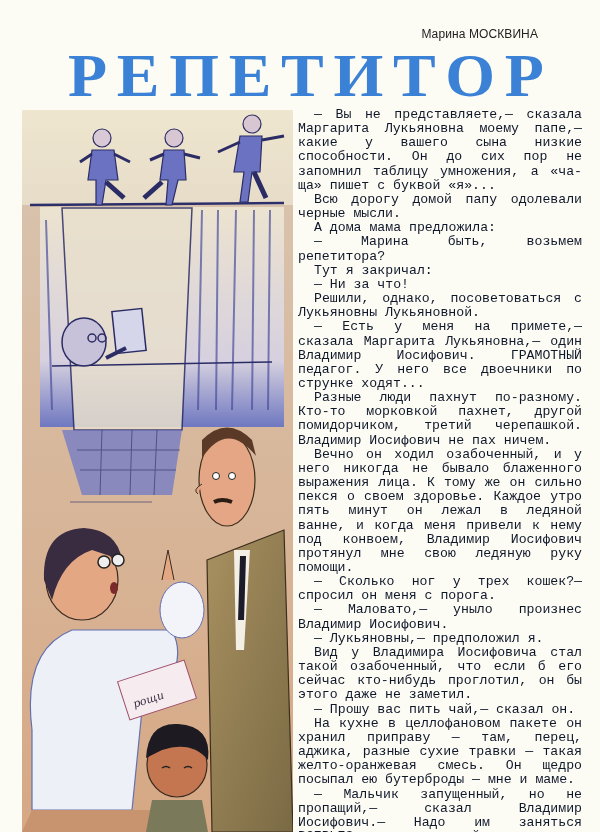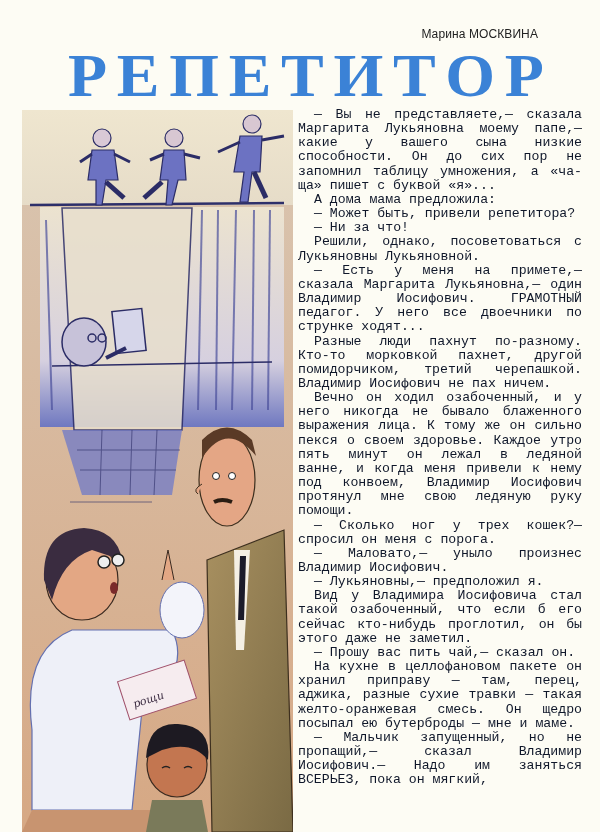--- a/index.html
+++ b/index.html
@@ -161,22 +161,24 @@
       <path d="M130 690 L180 690 L186 722 L124 722 Z" fill="#7a7a5a"></path>
       <ellipse cx="155" cy="655" rx="30" ry="32" fill="#c37650" stroke="#3a2a20" stroke-width="1.2"></ellipse>
       <path d="M124 648 Q126 612 156 614 Q190 616 186 650 Q170 630 140 640 Z" fill="#1d1a22"></path>
       <path d="M140 658 Q144 655 148 658 M162 658 Q166 655 170 658" stroke="#222" stroke-width="1.5" fill="none"></path>
     </g>
   </svg>
 </div>
 
 <div class="column">
   <p>— Вы не представляете,— сказала Маргарита Лукьяновна моему папе,— какие у вашего сына низкие способности. Он до сих пор не запомнил таблицу умножения, а «ча-ща» пишет с буквой «я»...</p>
+  <p>Всю дорогу домой папу одолевали черные мысли.</p>
   <p>А дома мама предложила:</p>
-  <p>— Может быть, привели репетитора?</p>
+  <p>— Марина быть, возьмем репетитора?</p>
+  <p>Тут я закричал:</p>
   <p>— Ни за что!</p>
   <p>Решили, однако, посоветоваться с Лукьяновны Лукьяновной.</p>
   <p>— Есть у меня на примете,— сказала Маргарита Лукьяновна,— один Владимир Иосифович. ГРАМОТНЫЙ педагог. У него все двоечники по струнке ходят...</p>
   <p>Разные люди пахнут по-разному. Кто-то морковкой пахнет, другой помидорчиком, третий черепашкой. Владимир Иосифович не пах ничем.</p>
   <p>Вечно он ходил озабоченный, и у него никогда не бывало блаженного выражения лица. К тому же он сильно пекся о своем здоровье. Каждое утро пять минут он лежал в ледяной ванне, и когда меня привели к нему под конвоем, Владимир Иосифович протянул мне свою ледяную руку помощи.</p>
   <p>— Сколько ног у трех кошек?— спросил он меня с порога.</p>
   <p>— Маловато,— уныло произнес Владимир Иосифович.</p>
   <p>— Лукьяновны,— предположил я.</p>
   <p>Вид у Владимира Иосифовича стал такой озабоченный, что если б его сейчас кто-нибудь проглотил, он бы этого даже не заметил.</p>
   <p>— Прошу вас пить чай,— сказал он.</p>

